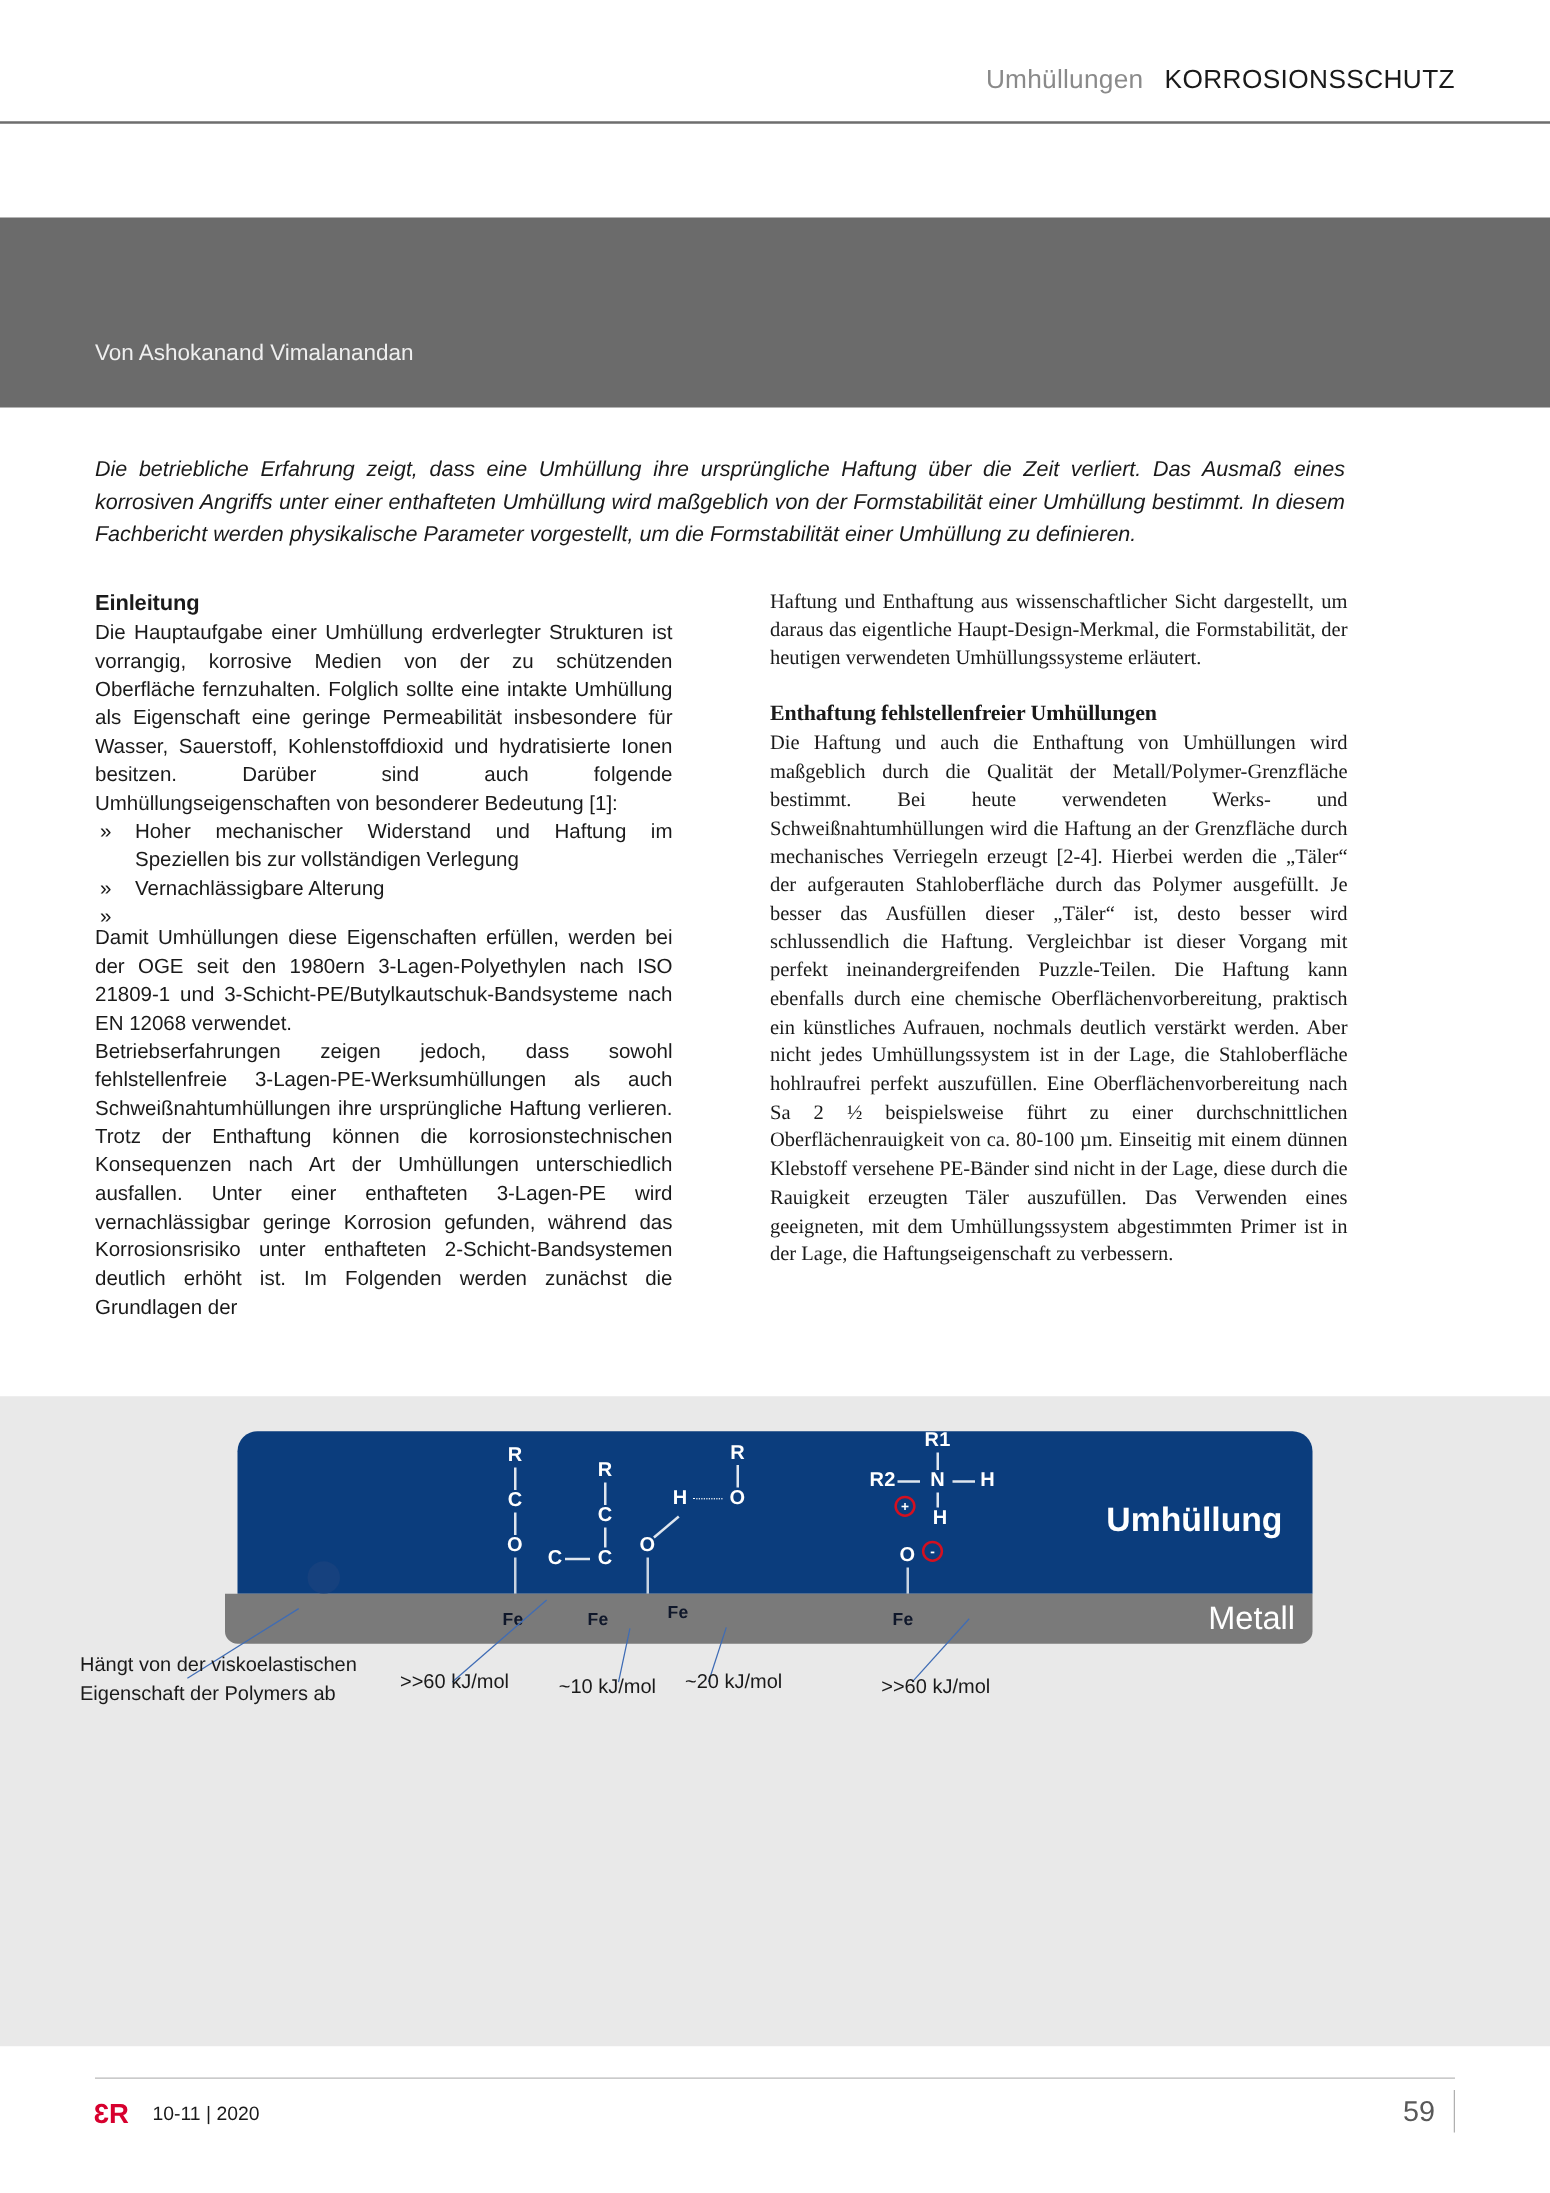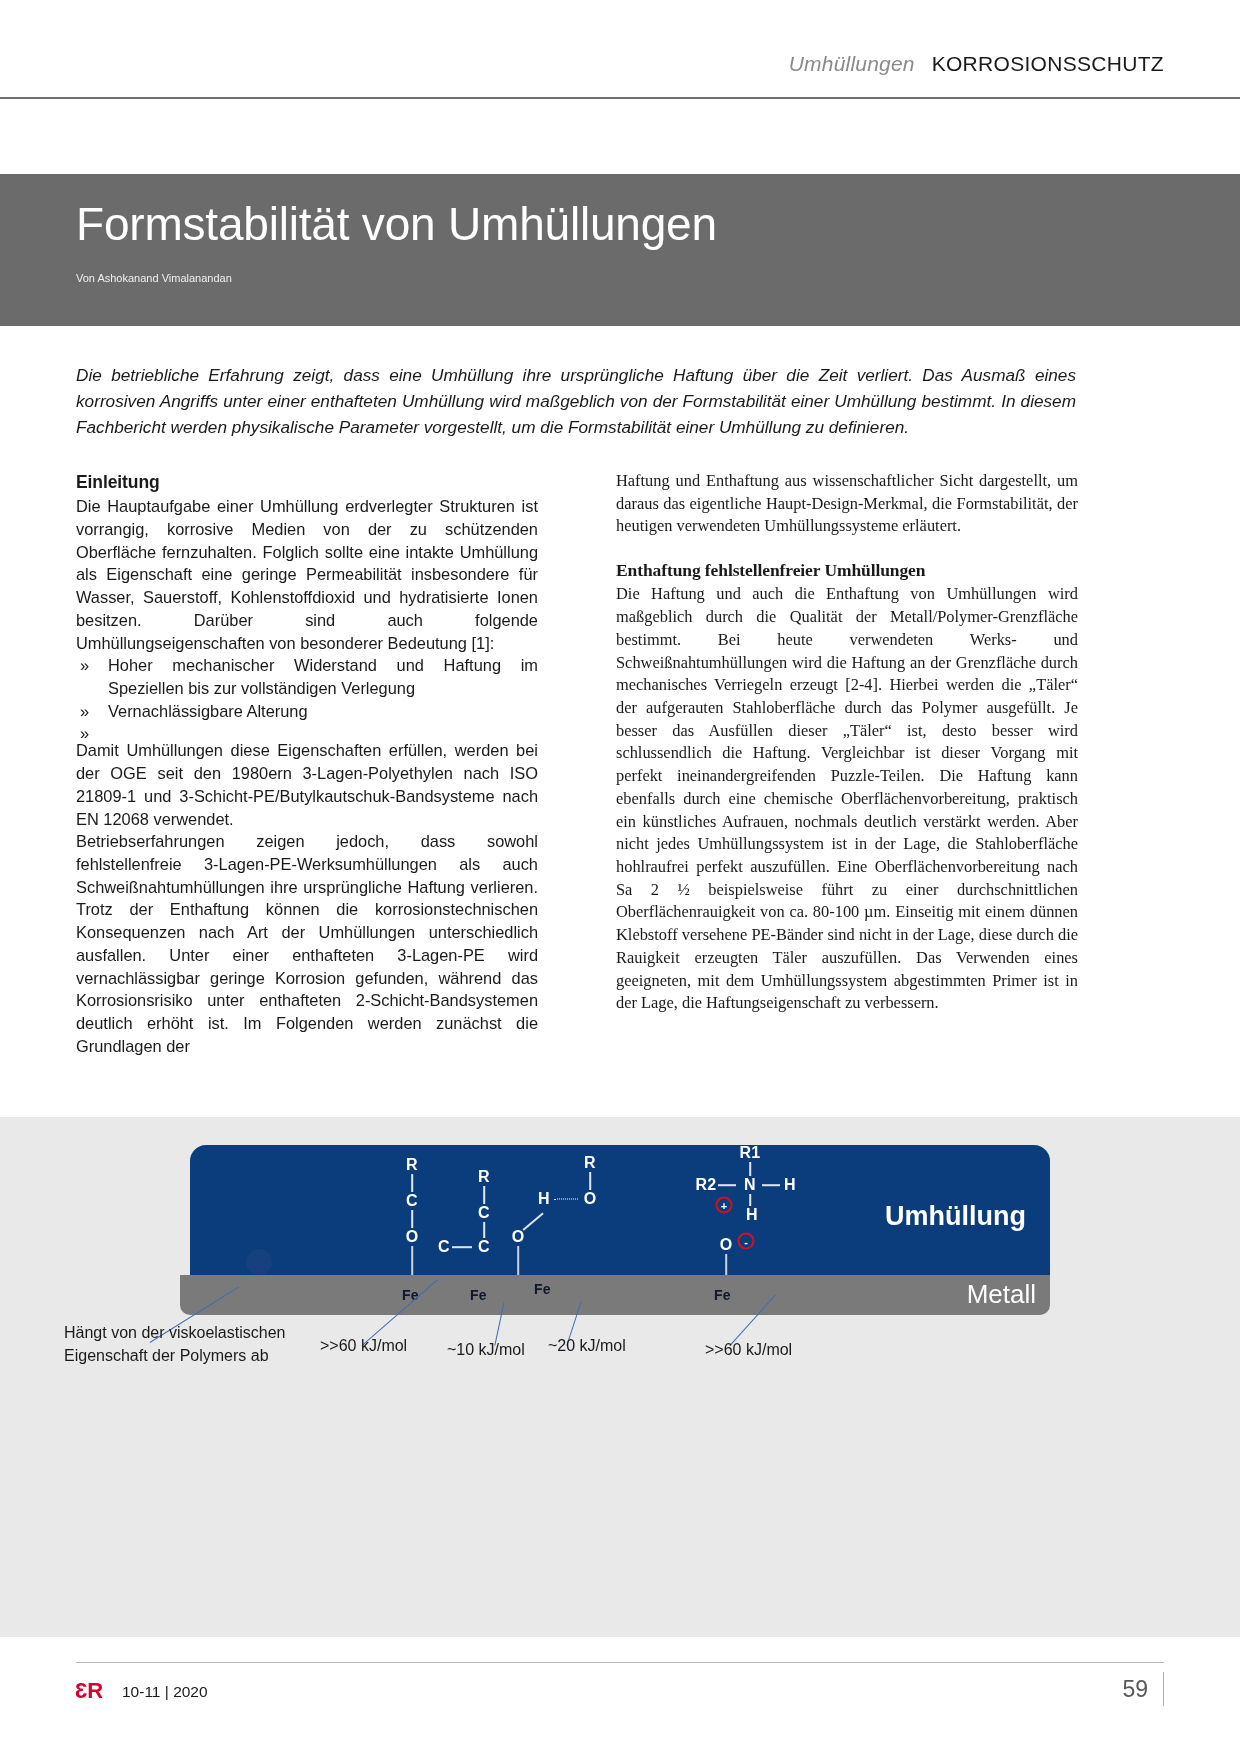--- a/index.html
+++ b/index.html
@@ -23,21 +23,20 @@
     top: 52px;
     left: 0;
     right: 76px;
     text-align: right;
     font-size: 21px;
     letter-spacing: .2px;
   }
   .runhead .kicker {
     color: #8a8a8a;
     font-weight: 400;
-    font-style: italic;
   }
   .runhead .section {
     color: #1a1a1a;
     font-weight: 400;
     letter-spacing: .3px;
     margin-left: 17px;
   }
   .runrule {
     position: absolute;
     top: 97px;
@@ -64,21 +63,21 @@
     font-size: 46px;
     font-weight: 400;
     color: #ffffff;
     letter-spacing: -0.2px;
     line-height: 1.05;
   }
   .titleband .byline {
     position: absolute;
     left: 76px;
     top: 98px;
-    font-size: 11px;
+    font-size: 18px;
     color: #efefef;
     font-weight: 400;
   }
 
   
   .abstract {
     position: absolute;
     left: 76px;
     top: 362px;
     width: 1000px;
@@ -322,21 +321,20 @@
 </style>
 </head>
 <body>
 
 <div class="runhead">
   <span class="kicker">Umhüllungen</span><span class="section">KORROSIONSSCHUTZ</span>
 </div>
 <div class="runrule"></div>
 
 <div class="titleband">
-  <h1>Formstabilität von Umhüllungen</h1>
   <div class="byline">Von Ashokanand Vimalanandan</div>
 </div>
 
 <div class="abstract">Die betriebliche Erfahrung zeigt, dass eine Umhüllung ihre ursprüngliche Haftung über die Zeit verliert. Das Ausmaß eines korrosiven Angriffs unter einer enthafteten Umhüllung wird maßgeblich von der Formstabilität einer Umhüllung bestimmt. In diesem Fachbericht werden physikalische Parameter vorgestellt, um die Formstabilität einer Umhüllung zu definieren.</div>
 
 <div class="colwrap">
 
   <div class="col left">
     <h2>Einleitung</h2>
     <p>Die Hauptaufgabe einer Umhüllung erdverlegter Strukturen ist vorrangig, korrosive Medien von der zu schützenden Oberfläche fernzuhalten. Folglich sollte eine intakte Umhüllung als Eigenschaft eine geringe Permeabilität insbesondere für Wasser, Sauerstoff, Kohlenstoffdioxid und hydratisierte Ionen besitzen. Darüber sind auch folgende Umhüllungseigenschaften von besonderer Bedeutung [1]:</p>

